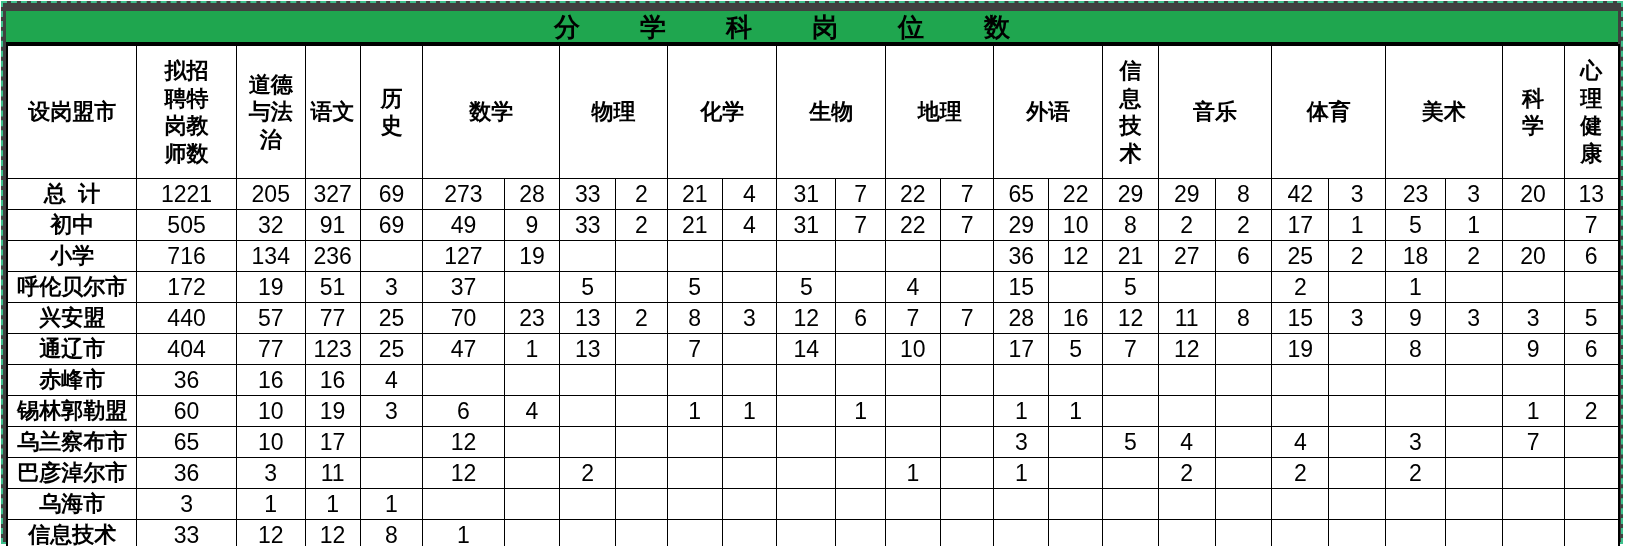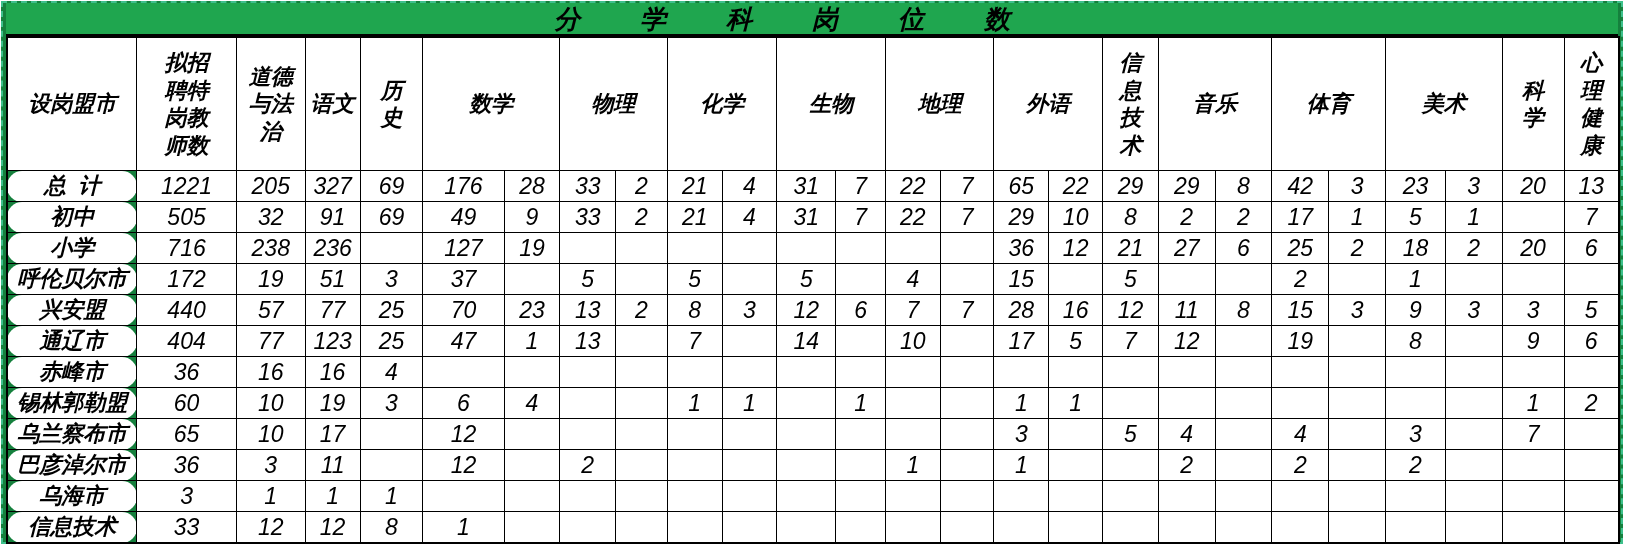--- a/index.html
+++ b/index.html
@@ -9,23 +9,22 @@
     font-family:"Liberation Sans","DejaVu Sans",sans-serif;
     position:relative;
     overflow:hidden;
   }
   .print-area{
     position:absolute;
     top:1px;left:1px;
     width:1622px;height:543px;
     box-sizing:border-box;
     border:2px dashed #3ec08c;
-    background:#15803d;
-    padding:0 3px;
-    font-style:italic;
+    background:#404040;
+    padding:8px 3px;
   }
   .title-bar{
     height:31px;
     background:var(--title-bg,#1fa64f);
     border-bottom:2px solid #000;
     display:flex;align-items:center;justify-content:center;
     overflow:hidden;
   }
   .title-text{
     font-size:26px;font-weight:bold;color:#000;
@@ -56,21 +55,20 @@
   .grid thead th .w1{display:inline-block;width:1.1em;line-height:1.25;}
   .grid tbody td{
     height:30px;
     font-size:23px;
     line-height:1;
   }
   .grid tbody td.row-label{
     font-size:22px;
     font-weight:600;
     white-space:pre;
-    border-radius:15px;
   }
 </style>
 </head>
 <body>
 
 <div class="print-area">
   <div class="title-bar">
     <span class="title-text">分学科岗位数</span>
   </div>
   <table class="grid">
@@ -123,21 +121,21 @@
           <th colspan="1"><span class="w1">心理健康</span></th>
         </tr>
     </thead>
     <tbody id="body-rows">
         <tr>
           <td class="row-label">总  计</td>
           <td>1221</td>
           <td>205</td>
           <td>327</td>
           <td>69</td>
-          <td>176</td>
+          <td>273</td>
           <td>28</td>
           <td>33</td>
           <td>2</td>
           <td>21</td>
           <td>4</td>
           <td>31</td>
           <td>7</td>
           <td>22</td>
           <td>7</td>
           <td>65</td>
@@ -176,21 +174,21 @@
           <td>17</td>
           <td>1</td>
           <td>5</td>
           <td>1</td>
           <td></td>
           <td>7</td>
         </tr>
         <tr>
           <td class="row-label">小学</td>
           <td>716</td>
-          <td>238</td>
+          <td>134</td>
           <td>236</td>
           <td></td>
           <td>127</td>
           <td>19</td>
           <td></td>
           <td></td>
           <td></td>
           <td></td>
           <td></td>
           <td></td>

